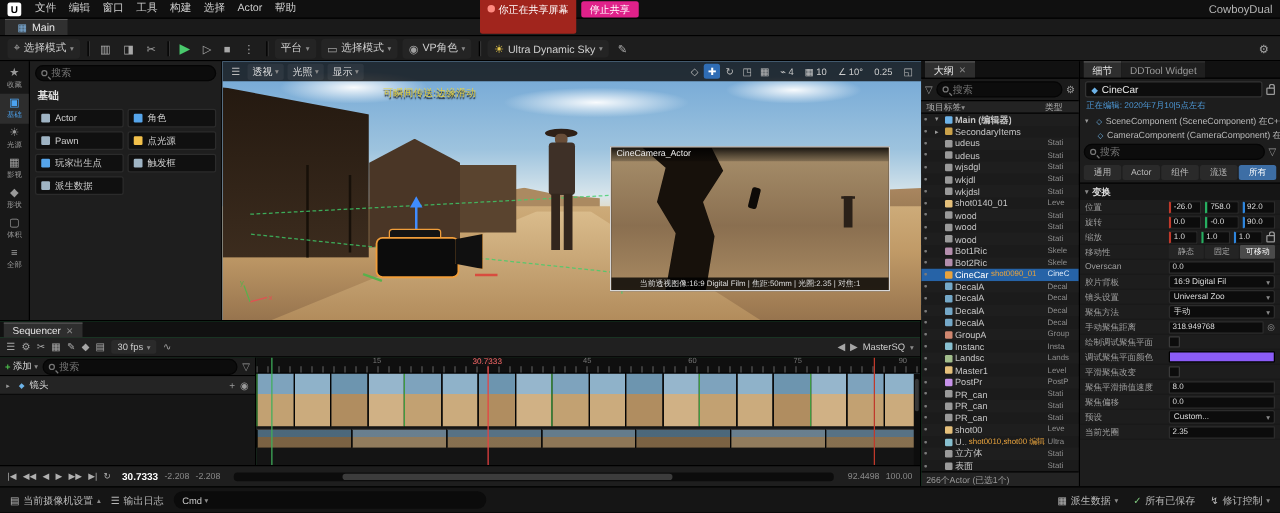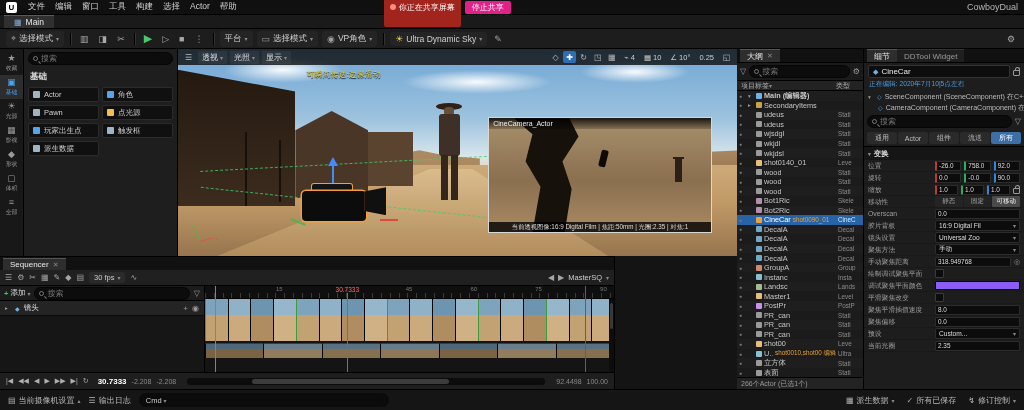--- a/index.html
+++ b/index.html
@@ -134,21 +134,21 @@
 .dsec2{background:#1a1a1a;padding-left:10px}
 .nf{flex:1;background:#0c0c0c;border:1px solid #2c2c2c;height:10px;display:flex;align-items:center;padding:0 2px;font-size:6.4px;color:#ddd;border-radius:1px;overflow:hidden;white-space:nowrap}
 .nf.x{border-left:2px solid #c0392b}.nf.y{border-left:2px solid #27ae60}.nf.z{border-left:2px solid #2e86de}
 .dd{flex:1;background:#0c0c0c;border:1px solid #2c2c2c;height:11px;display:flex;align-items:center;padding:0 3px;font-size:6.6px;color:#ddd;border-radius:2px;justify-content:space-between;overflow:hidden;white-space:nowrap}
 .chk{width:9px;height:9px;background:#0c0c0c;border:1px solid #3a3a3a;border-radius:1px}
 .sw{flex:1;height:9px;border-radius:1px;border:1px solid #000}
 .segm{display:flex;gap:1px;flex:1}
 .segm span{flex:1;background:#242424;height:11px;display:flex;align-items:center;justify-content:center;font-size:6.4px;color:#aaa;border-radius:1px}
 .segm span.on{background:#4a4a4a;color:#fff}
 
-#sequencer{position:absolute;left:0;top:256px;width:615px;height:133px;background:#15803d;border-top:1px solid #000;border-right:1px solid #000}
+#sequencer{position:absolute;left:0;top:256px;width:737px;height:133px;background:#15803d;border-top:1px solid #000;border-right:1px solid #000}
 #seq-tabrow{height:13px;background:#111;display:flex;align-items:flex-end;padding-left:3px}
 #seq-tab{background:#2e2e2e;height:12px;padding:0 7px;display:flex;gap:4px;align-items:center;font-size:8px;color:#e8e8e8;border-top:1px solid #555}
 #seq-toolbar{height:16px;background:#202020;border-bottom:1px solid #000;display:flex;align-items:center;gap:5px;padding:0 5px}
 .sico{color:#a5a5a5;font-size:8px}
 #fps{display:flex;align-items:center;gap:3px;font-size:7.5px;color:#ccc;background:#2a2a2a;padding:1px 5px;border-radius:2px}
 #master{margin-left:auto;display:flex;align-items:center;gap:4px;font-size:7.5px;color:#ccc}
 #seq-main{position:absolute;left:0;top:29px;right:0;bottom:17px;display:flex}
 #seq-left{width:205px;border-right:1px solid #000;background:#1c1c1c;display:flex;flex-direction:column}
 #seq-addrow{height:15px;display:flex;align-items:center;gap:4px;padding:0 4px;border-bottom:1px solid #000}
 #add-btn{display:flex;align-items:center;gap:2px;font-size:7.5px;color:#ddd}

